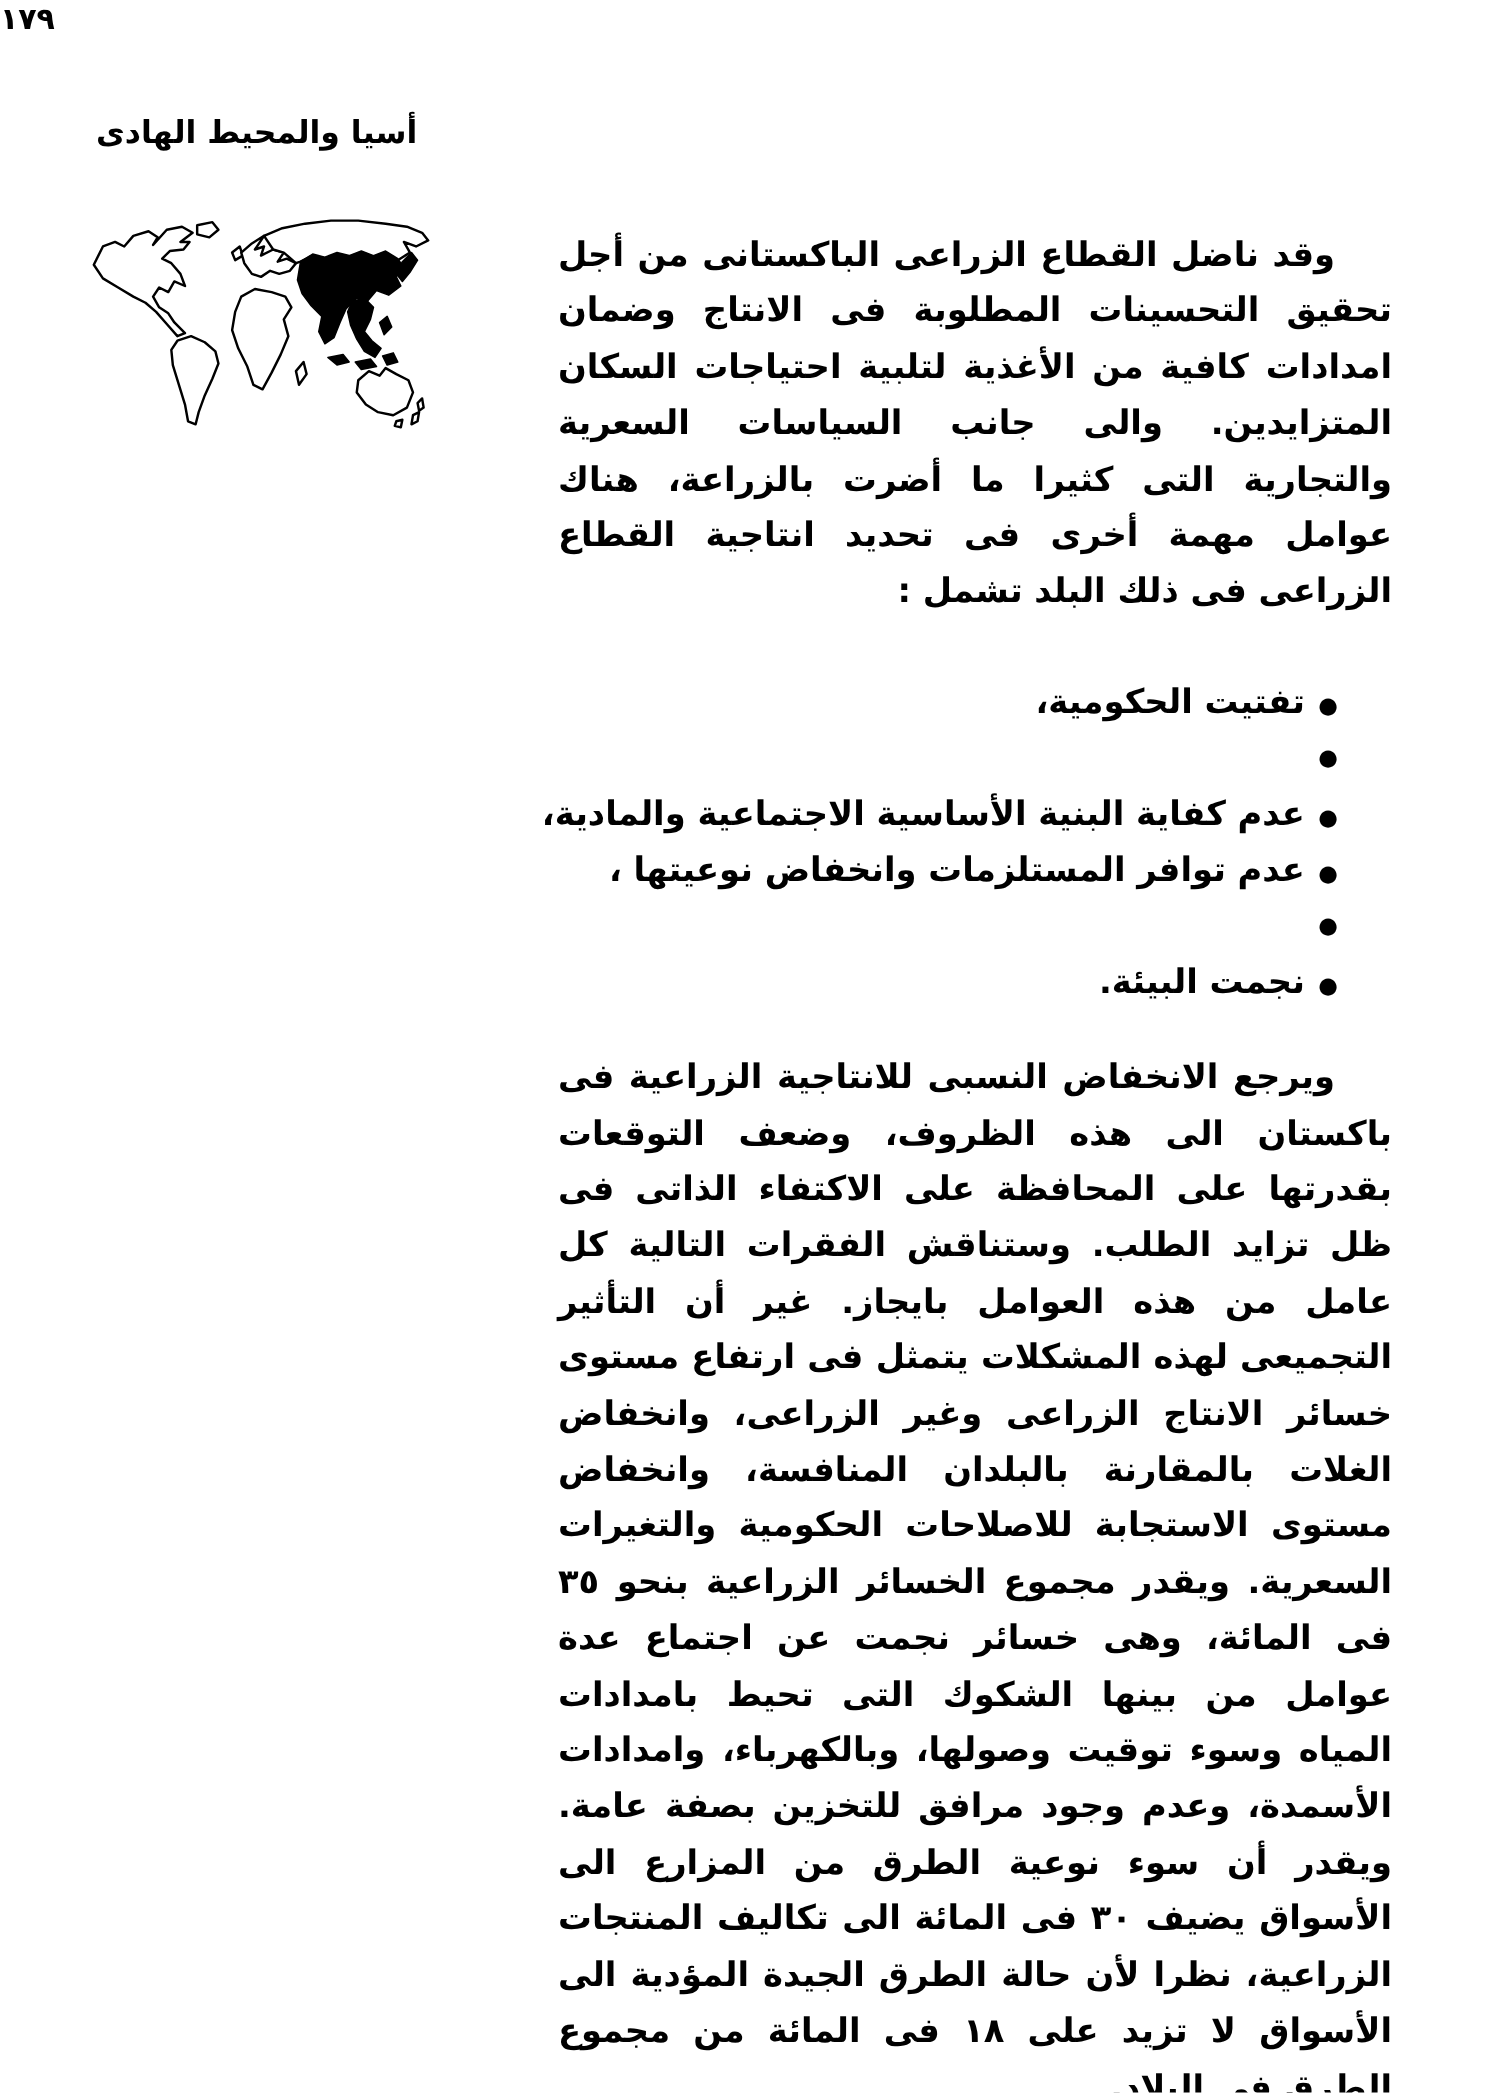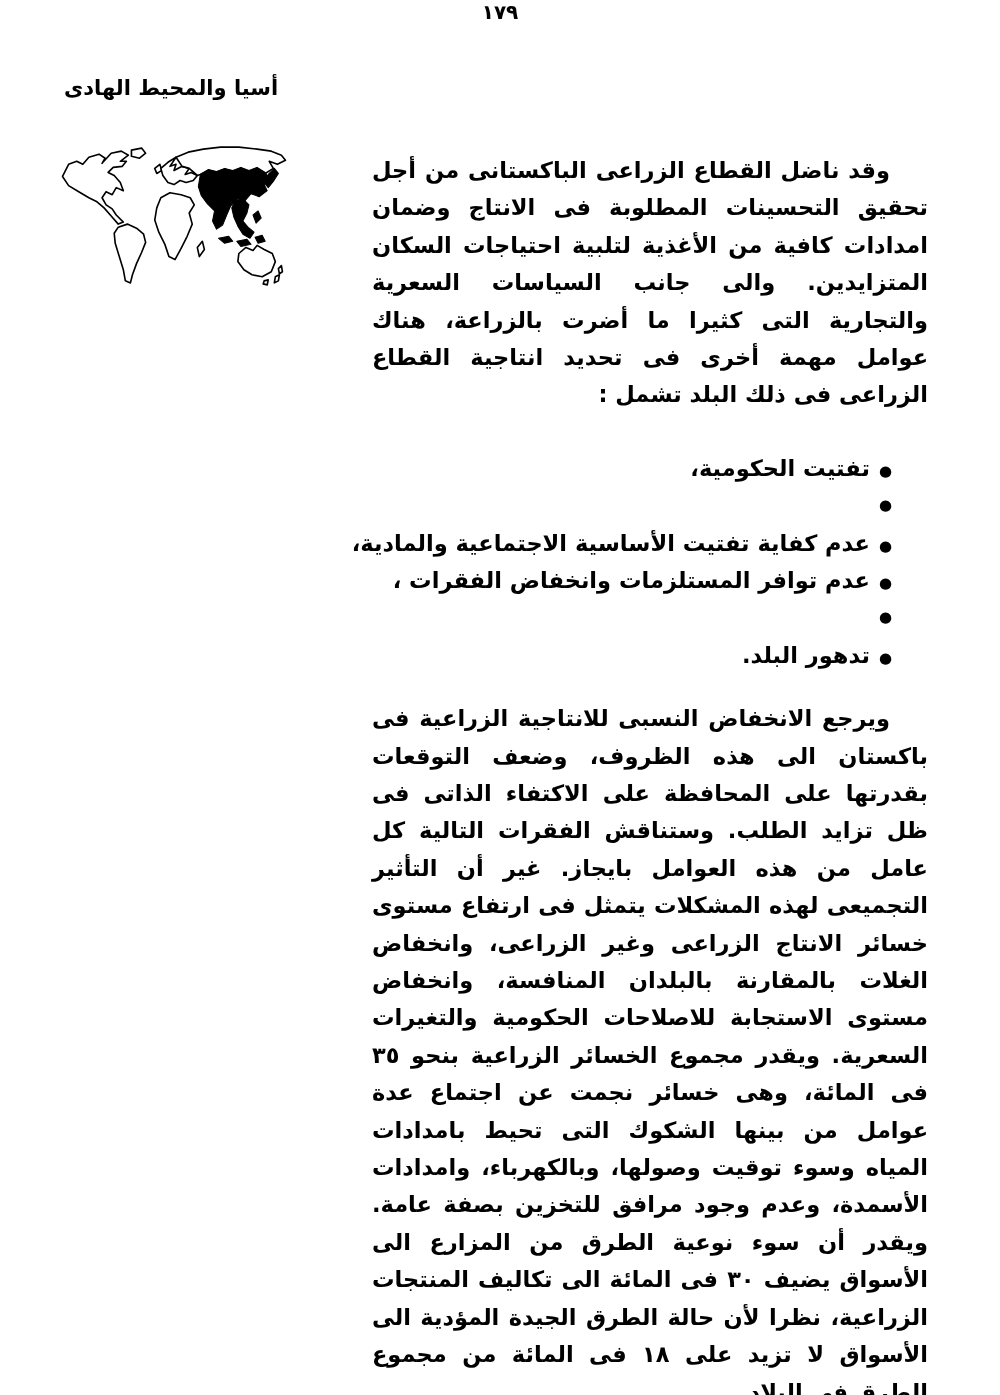--- a/index.html
+++ b/index.html
@@ -11,21 +11,21 @@
     font-family: "DejaVu Sans", sans-serif;
     position: relative;
     overflow: hidden;
   }
 
   .page-number {
     position: absolute;
     top: 0px;
     left: 0;
     width: 100%;
-    text-align: center;
+    text-align: left;
     font-size: 20px;
     font-weight: 700;
     direction: rtl;
   }
 
   .section-title {
     position: absolute;
     top: 76px;
     left: 64px;
     width: 230px;
@@ -130,32 +130,32 @@
   <div class="bullet-list">
     <div class="bullet-item">
       <span class="bullet-marker">●</span>
       <span class="bullet-text">تفتيت الحكومية،</span>
     </div>
     <div class="bullet-item">
       <span class="bullet-marker">●</span>
     </div>
     <div class="bullet-item">
       <span class="bullet-marker">●</span>
-      <span class="bullet-text">عدم كفاية تفتيت الأساسية الاجتماعية والمادية،</span>
+      <span class="bullet-text">عدم كفاية البنية الأساسية الاجتماعية والمادية،</span>
     </div>
     <div class="bullet-item">
       <span class="bullet-marker">●</span>
-      <span class="bullet-text">عدم توافر المستلزمات وانخفاض الفقرات ،</span>
+      <span class="bullet-text">عدم توافر المستلزمات وانخفاض نوعيتها ،</span>
     </div>
     <div class="bullet-item">
       <span class="bullet-marker">●</span>
     </div>
     <div class="bullet-item">
       <span class="bullet-marker">●</span>
-      <span class="bullet-text">تدهور البلد.</span>
+      <span class="bullet-text">نجمت البيئة.</span>
     </div>
   </div>
 
   <p class="para">ويرجع الانخفاض النسبى للانتاجية الزراعية فى باكستان الى هذه الظروف، وضعف التوقعات بقدرتها على المحافظة على الاكتفاء الذاتى فى ظل تزايد الطلب. وستناقش الفقرات التالية كل عامل من هذه العوامل بايجاز. غير أن التأثير التجميعى لهذه المشكلات يتمثل فى ارتفاع مستوى خسائر الانتاج الزراعى وغير الزراعى، وانخفاض الغلات بالمقارنة بالبلدان المنافسة، وانخفاض مستوى الاستجابة للاصلاحات الحكومية والتغيرات السعرية. ويقدر مجموع الخسائر الزراعية بنحو ٣٥ فى المائة، وهى خسائر نجمت عن اجتماع عدة عوامل من بينها الشكوك التى تحيط بامدادات المياه وسوء توقيت وصولها، وبالكهرباء، وامدادات الأسمدة، وعدم وجود مرافق للتخزين بصفة عامة. ويقدر أن سوء نوعية الطرق من المزارع الى الأسواق يضيف ٣٠ فى المائة الى تكاليف المنتجات الزراعية، نظرا لأن حالة الطرق الجيدة المؤدية الى الأسواق لا تزيد على ١٨ فى المائة من مجموع الطرق فى البلاد.</p>
 
   <p class="para">ومما يزيد الطين بلة أن قطاع الزراعة يواجه تفاقما فى هذه المعوقات. فالزيادة فى الانتاج البالغة ٥٥ فى المائة خلال عقد الثمانينات جاءت من زيادة قدرها ١٣ فى المائة فى المساحة المزروعة و ٢٠ فى المائة فى كميات المياه، عند باب</p>
 
 </div>
 
 </body></html>

